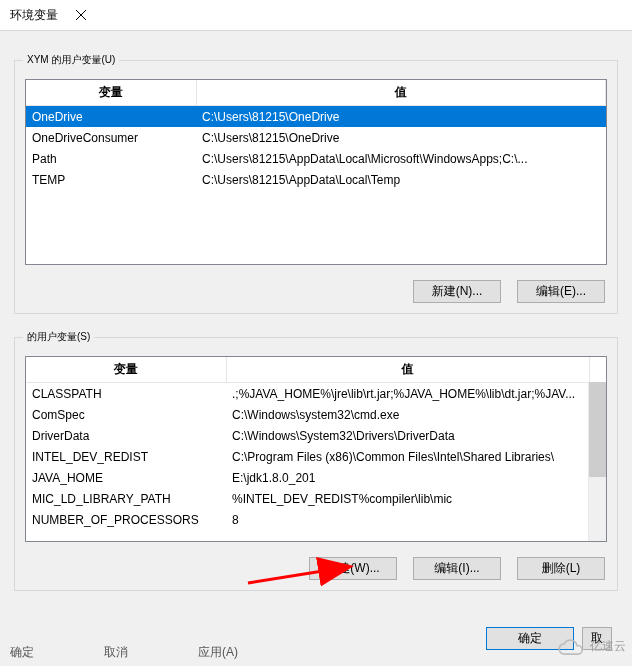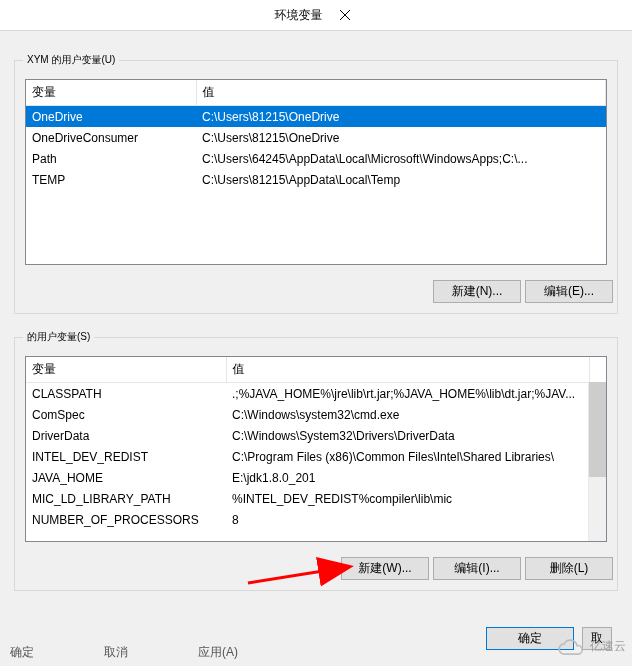--- a/index.html
+++ b/index.html
@@ -1,32 +1,32 @@
 <!DOCTYPE html>
 <html><head>
 <meta charset="utf-8">
 <style>
   html,body{margin:0;padding:0;width:632px;height:666px;font-family:"Microsoft YaHei","Segoe UI",Tahoma,sans-serif;font-size:12px;background:#f0f0f0;color:#000;overflow:hidden}
   .dialog{position:relative;width:632px;height:666px;background:#f0f0f0}
-  .titlebar{height:30px;background:#fff;border-bottom:1px solid #d9d9d9;display:flex;align-items:center;justify-content:center;padding:0 0 0 10px}
+  .titlebar{height:30px;background:#fff;border-bottom:1px solid #d9d9d9;display:flex;align-items:center;justify-content:flex-start;padding:0 0 0 10px}
   .titlebar .title{font-size:12px;color:#000}
   .titlebar .close{width:45px;height:30px;display:flex;align-items:center;justify-content:center;cursor:pointer}
   .titlebar .close svg{width:10px;height:10px}
   .group-box{position:absolute;border:1px solid #d8d8d8;left:14px;right:14px}
   .group-label{position:absolute;top:-8px;left:8px;background:#f0f0f0;padding:0 4px;font-size:10px;color:#000}
   .user-group{top:60px;height:252px}
   .sys-group{top:337px;height:252px}
   .table-container{position:absolute;top:18px;left:10px;right:10px;height:184px;background:#fff;border:1px solid #828790;overflow:hidden}
   .table{width:100%;border-collapse:collapse;table-layout:fixed}
-  .table th{text-align:left;font-weight:normal;background:#fff;border-right:1px solid #e5e5e5;border-bottom:1px solid #e5e5e5;padding:4px 6px;height:16px;font-size:12px;color:#000}
+  .table th{text-align:center;font-weight:bold;background:#fff;border-right:1px solid #e5e5e5;border-bottom:1px solid #e5e5e5;padding:4px 6px;height:16px;font-size:12px;color:#000}
   .table td{padding:3px 6px;font-size:12px;white-space:nowrap;overflow:hidden;text-overflow:ellipsis;height:15px}
   .table tr.selected td{background:#0078d7;color:#fff}
   .col-var{width:170px}
   .col-val{}
-  .button-row{position:absolute;bottom:10px;right:4px;display:flex;gap:4px}
+  .button-row{position:absolute;bottom:10px;right:12px;display:flex;gap:16px}
   .btn{min-width:88px;height:23px;background:#e1e1e1;border:1px solid #adadad;font-size:12px;font-family:inherit;cursor:pointer;padding:0 8px}
   .dialog-buttons{position:absolute;bottom:16px;right:20px;display:flex;gap:8px}
   .dialog-buttons .btn{min-width:88px}
   .wm{position:absolute;right:6px;bottom:6px;opacity:0.92;display:flex;align-items:flex-start;gap:2px;color:#999;font-size:12px}
   .wm svg{width:34px;height:22px}
   .arrow{position:absolute;left:243px;top:556px;z-index:100}
   
   .vscroll{position:absolute;top:0;right:0;width:17px;bottom:0;background:#f0f0f0;border-left:1px solid #e9e9e9}
   .vscroll .thumb{position:absolute;top:0;left:0;right:0;height:95px;background:#cdcdcd}
   .bg-buttons{position:absolute;left:10px;bottom:0;height:22px;display:flex;gap:70px;font-size:12px;color:#555}
@@ -64,21 +64,21 @@
           <tr class="selected">
             <td>OneDrive</td>
             <td>C:\Users\81215\OneDrive</td>
           </tr>
           <tr>
             <td>OneDriveConsumer</td>
             <td>C:\Users\81215\OneDrive</td>
           </tr>
           <tr>
             <td>Path</td>
-            <td>C:\Users\64245\AppData\Local\Microsoft\WindowsApps;C:\...</td>
+            <td>C:\Users\81215\AppData\Local\Microsoft\WindowsApps;C:\...</td>
           </tr>
           <tr>
             <td>TEMP</td>
             <td>C:\Users\81215\AppData\Local\Temp</td>
           </tr>
         </tbody>
       </table>
     </div>
     <div class="button-row">
       <button class="btn">新建(N)...</button>

